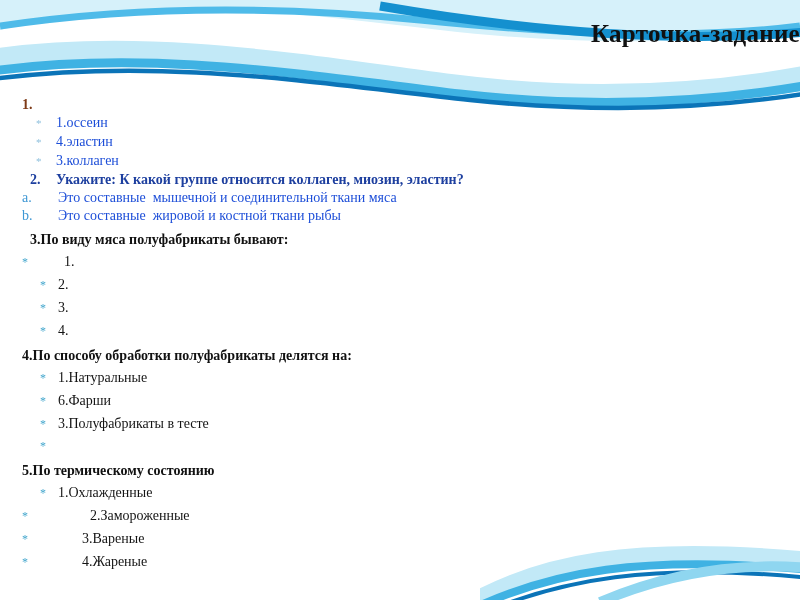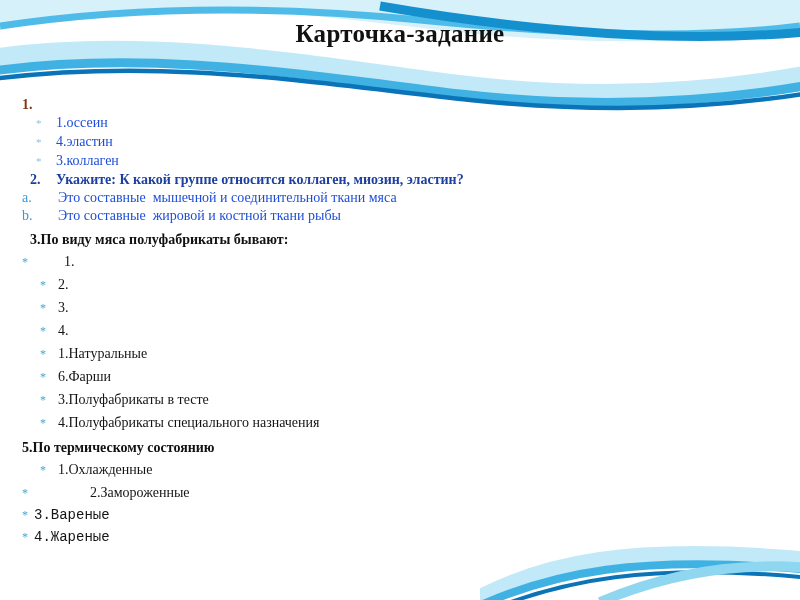--- a/index.html
+++ b/index.html
@@ -1,38 +1,38 @@
 <!DOCTYPE html>
 <html><head>
 <meta charset="utf-8">
 <style>
   html,body{margin:0;padding:0;background:#888;}
   .slide{position:relative;width:800px;height:600px;background:#ffffff;overflow:hidden;
          font-family:"Liberation Serif",serif;color:#141414;margin:0 auto;}
   .deco{position:absolute;pointer-events:none;z-index:1;}
   .deco-top{top:0;left:0;}
   .deco-bottom{right:0;bottom:0;}
-  .title{position:absolute;top:20px;left:0;width:100%;text-align:center;
+  .title{position:absolute;top:20px;left:0;width:100%;text-align:right;
          font-size:25px;font-weight:700;letter-spacing:.3px;z-index:2;color:#111;}
   .content{position:absolute;top:94px;left:22px;right:12px;z-index:2;font-size:14px;}
   .row{display:flex;align-items:baseline;margin-top:3px;line-height:15px;}
   .sp{margin-top:7px;}
   .hd{font-weight:700;margin-top:9px;color:#111;text-align:right;}
   .txt{white-space:pre;}
   .c-red{color:#7e3a17;font-weight:700;}
   .c-blue{color:#1d4ed8;}
   .c-blue-b{color:#1d3f9f;font-weight:700;}
   .c-ab{color:#3e97d4;}
   .lblw36{width:36px;flex:none;}
   .lblw26{width:26px;flex:none;}
   .ml8{margin-left:8px;}
   .ml14{margin-left:14px;}
   .ml18{margin-left:18px;}
   .g30{margin-left:30px;}
-  .g48{font-family:Liberation Mono, monospace;}
+  .g48{margin-left:48px;}
   .g56{margin-left:56px;}
   .ast{color:#44a7cd;font-size:12px;flex:none;width:12px;}
   .ast.mr6{margin-right:6px;}
   .ast-s{color:#8fc0dd;font-size:11px;flex:none;width:8px;margin-right:12px;}
 </style>
 </head>
 <body>
 
 <div class="slide">
 
@@ -98,35 +98,37 @@
     </div>
     <div class="row sp ml18">
       <span class="ast mr6">*</span>
       <span class="txt">3.</span>
     </div>
     <div class="row sp ml18">
       <span class="ast mr6">*</span>
       <span class="txt">4.</span>
     </div>
 
+    <div class="row hd">
+      <span class="txt">4.По способу обработки полуфабрикаты делятся на:</span>
+    </div>
     <div class="row sp ml18">
       <span class="ast mr6">*</span>
       <span class="txt">1.Натуральные</span>
     </div>
     <div class="row sp ml18">
       <span class="ast mr6">*</span>
       <span class="txt">6.Фарши</span>
     </div>
     <div class="row sp ml18">
       <span class="ast mr6">*</span>
       <span class="txt">3.Полуфабрикаты в тесте</span>
     </div>
     <div class="row sp ml18">
       <span class="ast mr6">*</span>
-      <span class="txt">4.Полуфабрикаты специального назначения</span>
     </div>
 
     <div class="row hd">
       <span class="txt">5.По термическому состоянию</span>
     </div>
     <div class="row sp ml18">
       <span class="ast mr6">*</span>
       <span class="txt">1.Охлажденные</span>
     </div>
     <div class="row sp">

